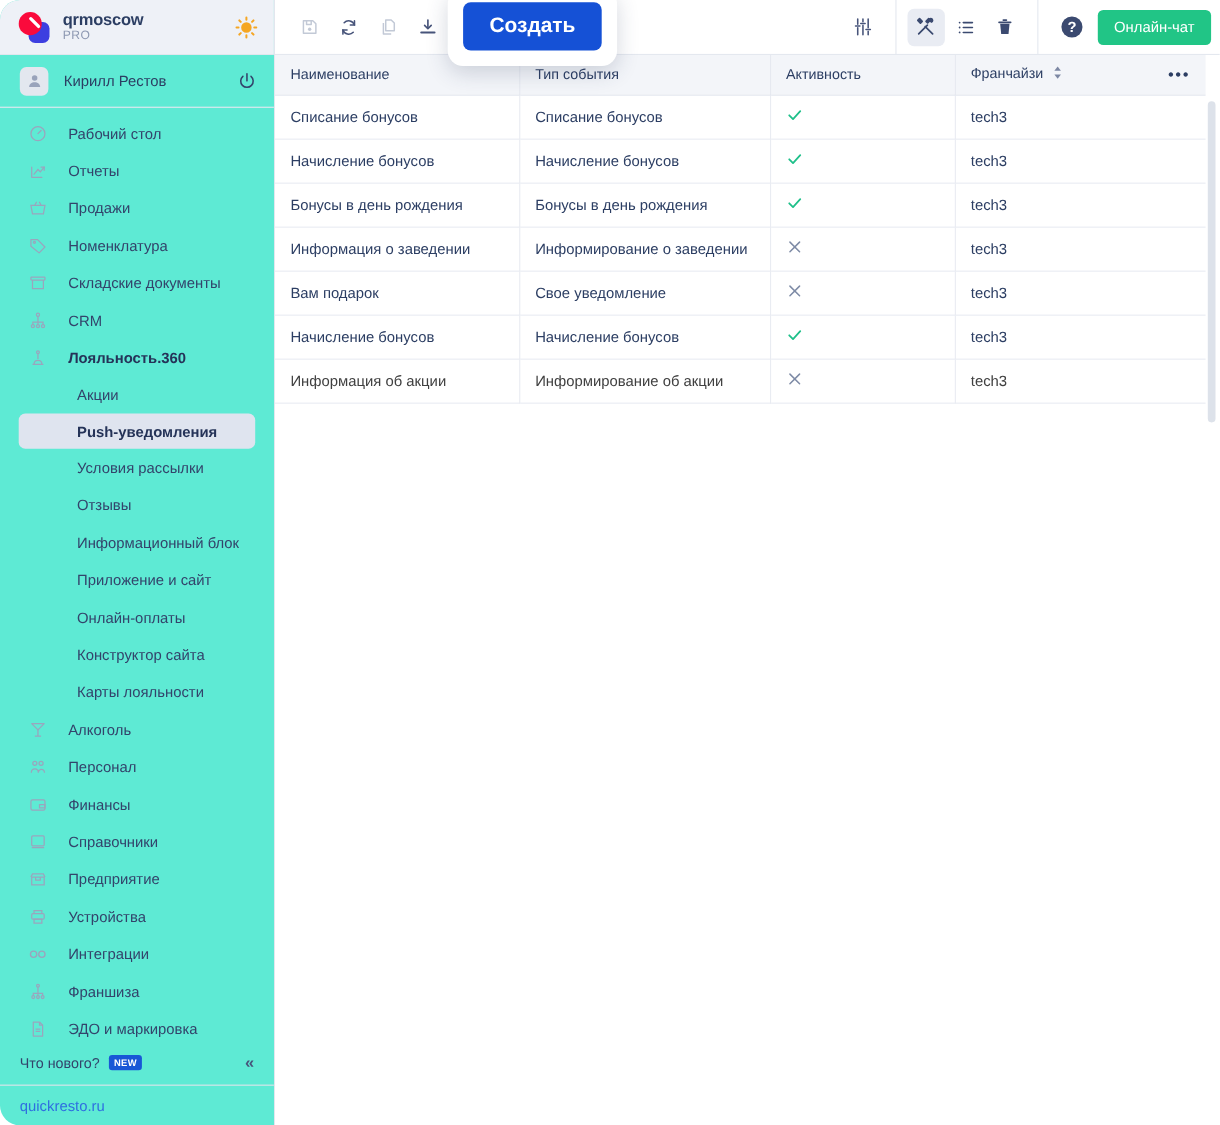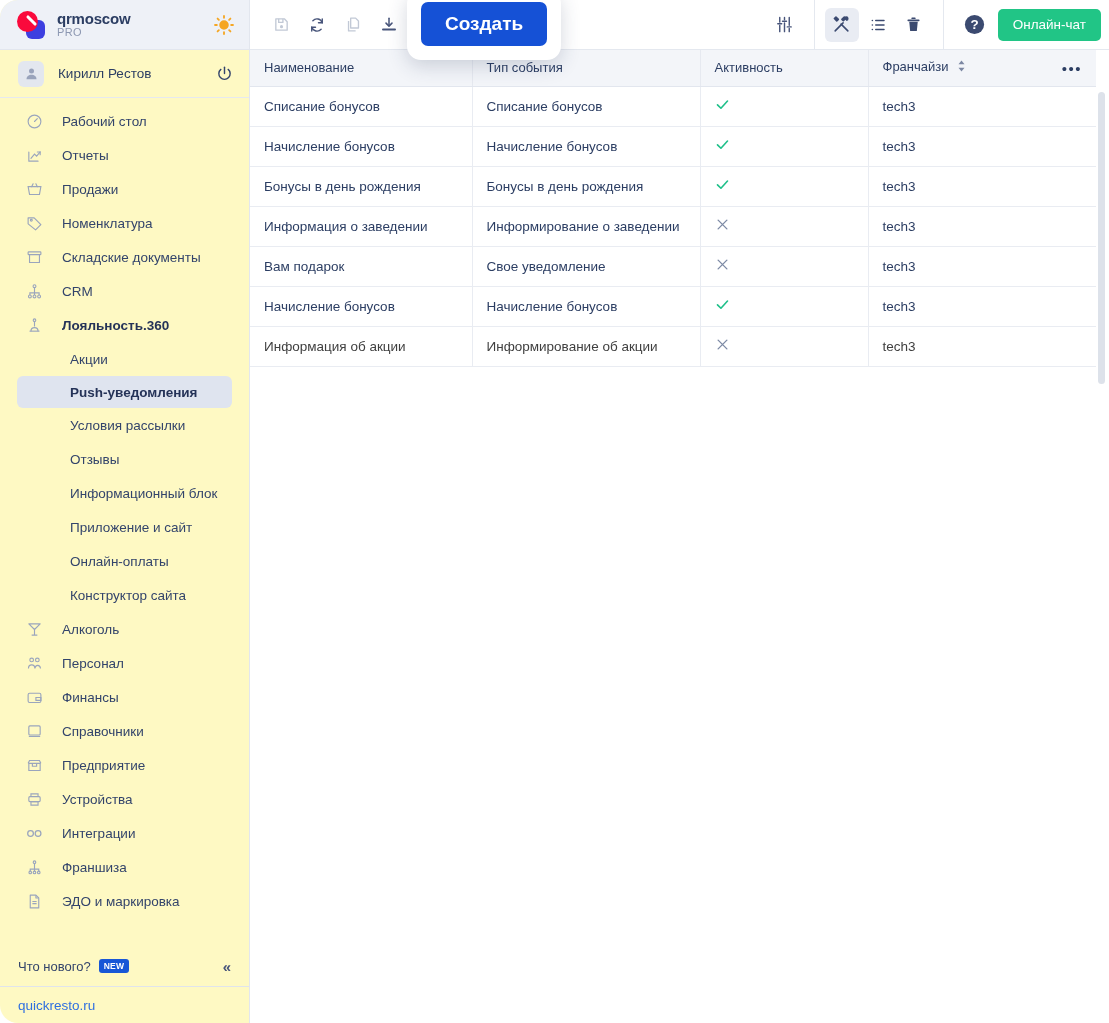--- a/index.html
+++ b/index.html
@@ -13,21 +13,21 @@
     position: relative;
     width: 1109px; height: 1023px;
     background: #ffffff;
     display: flex;
     overflow: hidden;
   }
 
   
   .sidebar {
     width: 250px; height: 1023px;
-    background: #fef9c3;
+    background: #5eead4;
     border-top-left-radius: 18px;
     border-bottom-left-radius: 18px;
     border-right: 1px solid #e2e6ee;
     display: flex; flex-direction: column;
     position: relative;
     flex: 0 0 250px;
   }
   .brand {
     height: 50px;
     display: flex; align-items: center;
@@ -394,20 +394,21 @@
       </div>
 
       <div class="nav-sub">Акции</div>
       <div class="nav-sub selected">Push-уведомления</div>
       <div class="nav-sub">Условия рассылки</div>
       <div class="nav-sub">Отзывы</div>
       <div class="nav-sub">Информационный блок</div>
       <div class="nav-sub">Приложение и сайт</div>
       <div class="nav-sub">Онлайн-оплаты</div>
       <div class="nav-sub">Конструктор сайта</div>
+      <div class="nav-sub">Карты лояльности</div>
 
       <div class="nav-item">
         <span class="ico">
           <svg width="17" height="17" viewBox="0 0 24 24" fill="none" stroke="#9aa5bd" stroke-width="1.6" stroke-linejoin="round">
             <path d="M4 4h16l-8 8z"></path>
               <path d="M12 12v8M8 20h8"></path>
           </svg>
         </span>
         <span class="lbl">Алкоголь</span>
       </div>

